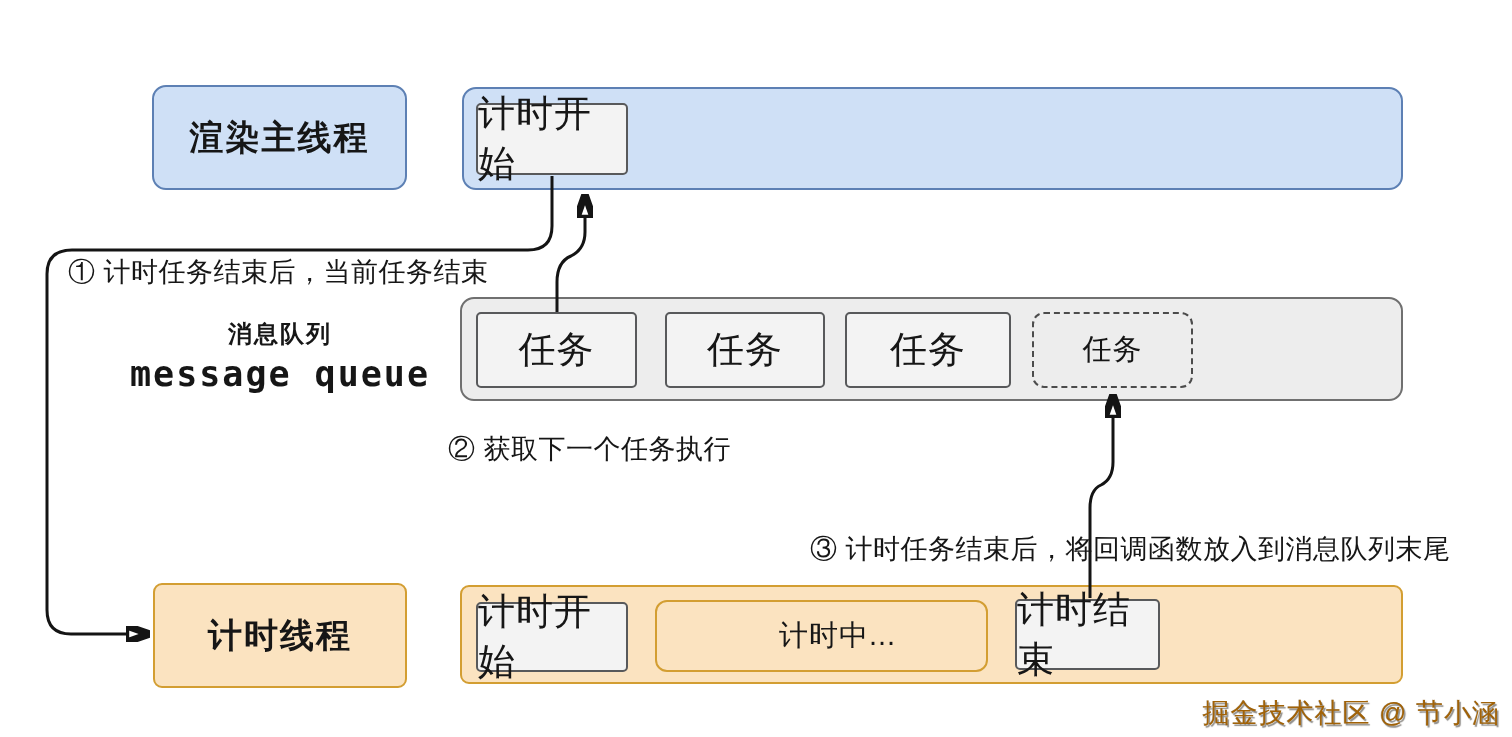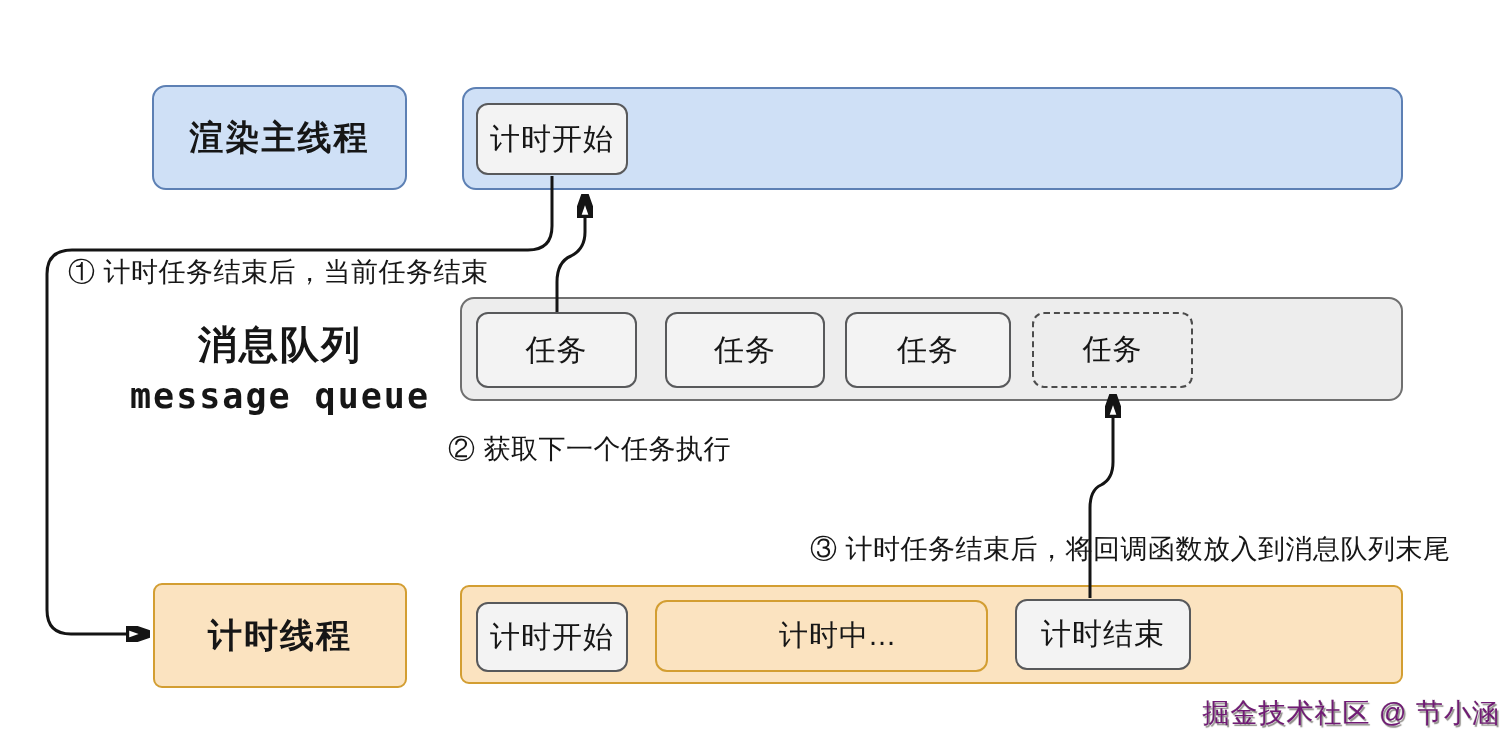--- a/index.html
+++ b/index.html
@@ -29,22 +29,22 @@
   #render-thread-box { left: 152px; top: 85px;  width: 255px; height: 105px; }
   #timer-thread-box  { left: 153px; top: 583px; width: 254px; height: 105px; }
 
   #render-lane { left: 462px; top: 87px;  width: 941px; height: 103px; }
   #queue-lane  { left: 460px; top: 297px; width: 943px; height: 104px; }
   #timer-lane  { left: 460px; top: 585px; width: 943px; height: 99px; }
 
   .chip {
     background: #f3f3f3;
     border: 2.5px solid #58595b;
-    border-radius: 12px;
-    font-size: 30px;
+    border-radius: 5px;
+    font-size: 37px;
     letter-spacing: 1px;
     z-index: 2;
   }
   .chip-dashed {
     background: transparent;
     border: 2.5px dashed #4c4c4c;
     border-radius: 12px;
     font-size: 29px;
     letter-spacing: 1px;
     z-index: 2;
@@ -60,30 +60,30 @@
 
   #timing-start-top { left: 476px; top: 103px; width: 152px; height: 72px; }
 
   #task-1      { left: 476px;  top: 312px; width: 161px; height: 76px; }
   #task-2      { left: 665px;  top: 312px; width: 160px; height: 76px; }
   #task-3      { left: 845px;  top: 312px; width: 166px; height: 76px; }
   #task-pending{ left: 1032px; top: 312px; width: 161px; height: 76px; }
 
   #timing-start-bottom { left: 476px;  top: 602px; width: 152px; height: 70px; }
   #timing-running      { left: 655px;  top: 600px; width: 333px; height: 72px; padding-left: 32px; }
-  #timing-end          { left: 1015px; top: 599px; width: 176px; height: 71px; }
+  #timing-end          { left: 1015px; top: 599px; width: 145px; height: 71px; }
 
   
   #queue-title {
     position: absolute;
     left: 100px; top: 318px; width: 360px;
     text-align: center;
     z-index: 2;
   }
-  #queue-title .cn { font-size: 39px; font-weight: bold; letter-spacing: 2px; }
+  #queue-title .cn { font-size: 24px; font-weight: bold; letter-spacing: 2px; }
   #queue-title .en {
     font-size: 35px; font-weight: bold;
     font-family: "DejaVu Sans Mono", monospace;
     letter-spacing: 2px;
     margin-top: 4px;
   }
 
   
   .step {
     position: absolute;
@@ -105,21 +105,21 @@
     pointer-events: none;
   }
   #arrows path { fill: none; stroke: #141414; stroke-width: 3; }
 
   
   #watermark {
     position: absolute;
     right: 12px; bottom: 6px;
     font-size: 27px;
     letter-spacing: 1px;
-    color: #701a75;
+    color: #a16207;
     text-shadow: 1.5px 1.5px 1px #8f8d89, -0.5px -0.5px 0 #c8c6c2;
     z-index: 4;
     white-space: nowrap;
   }
 </style>
 </head>
 <body>
 
 <div class="canvas">
 

